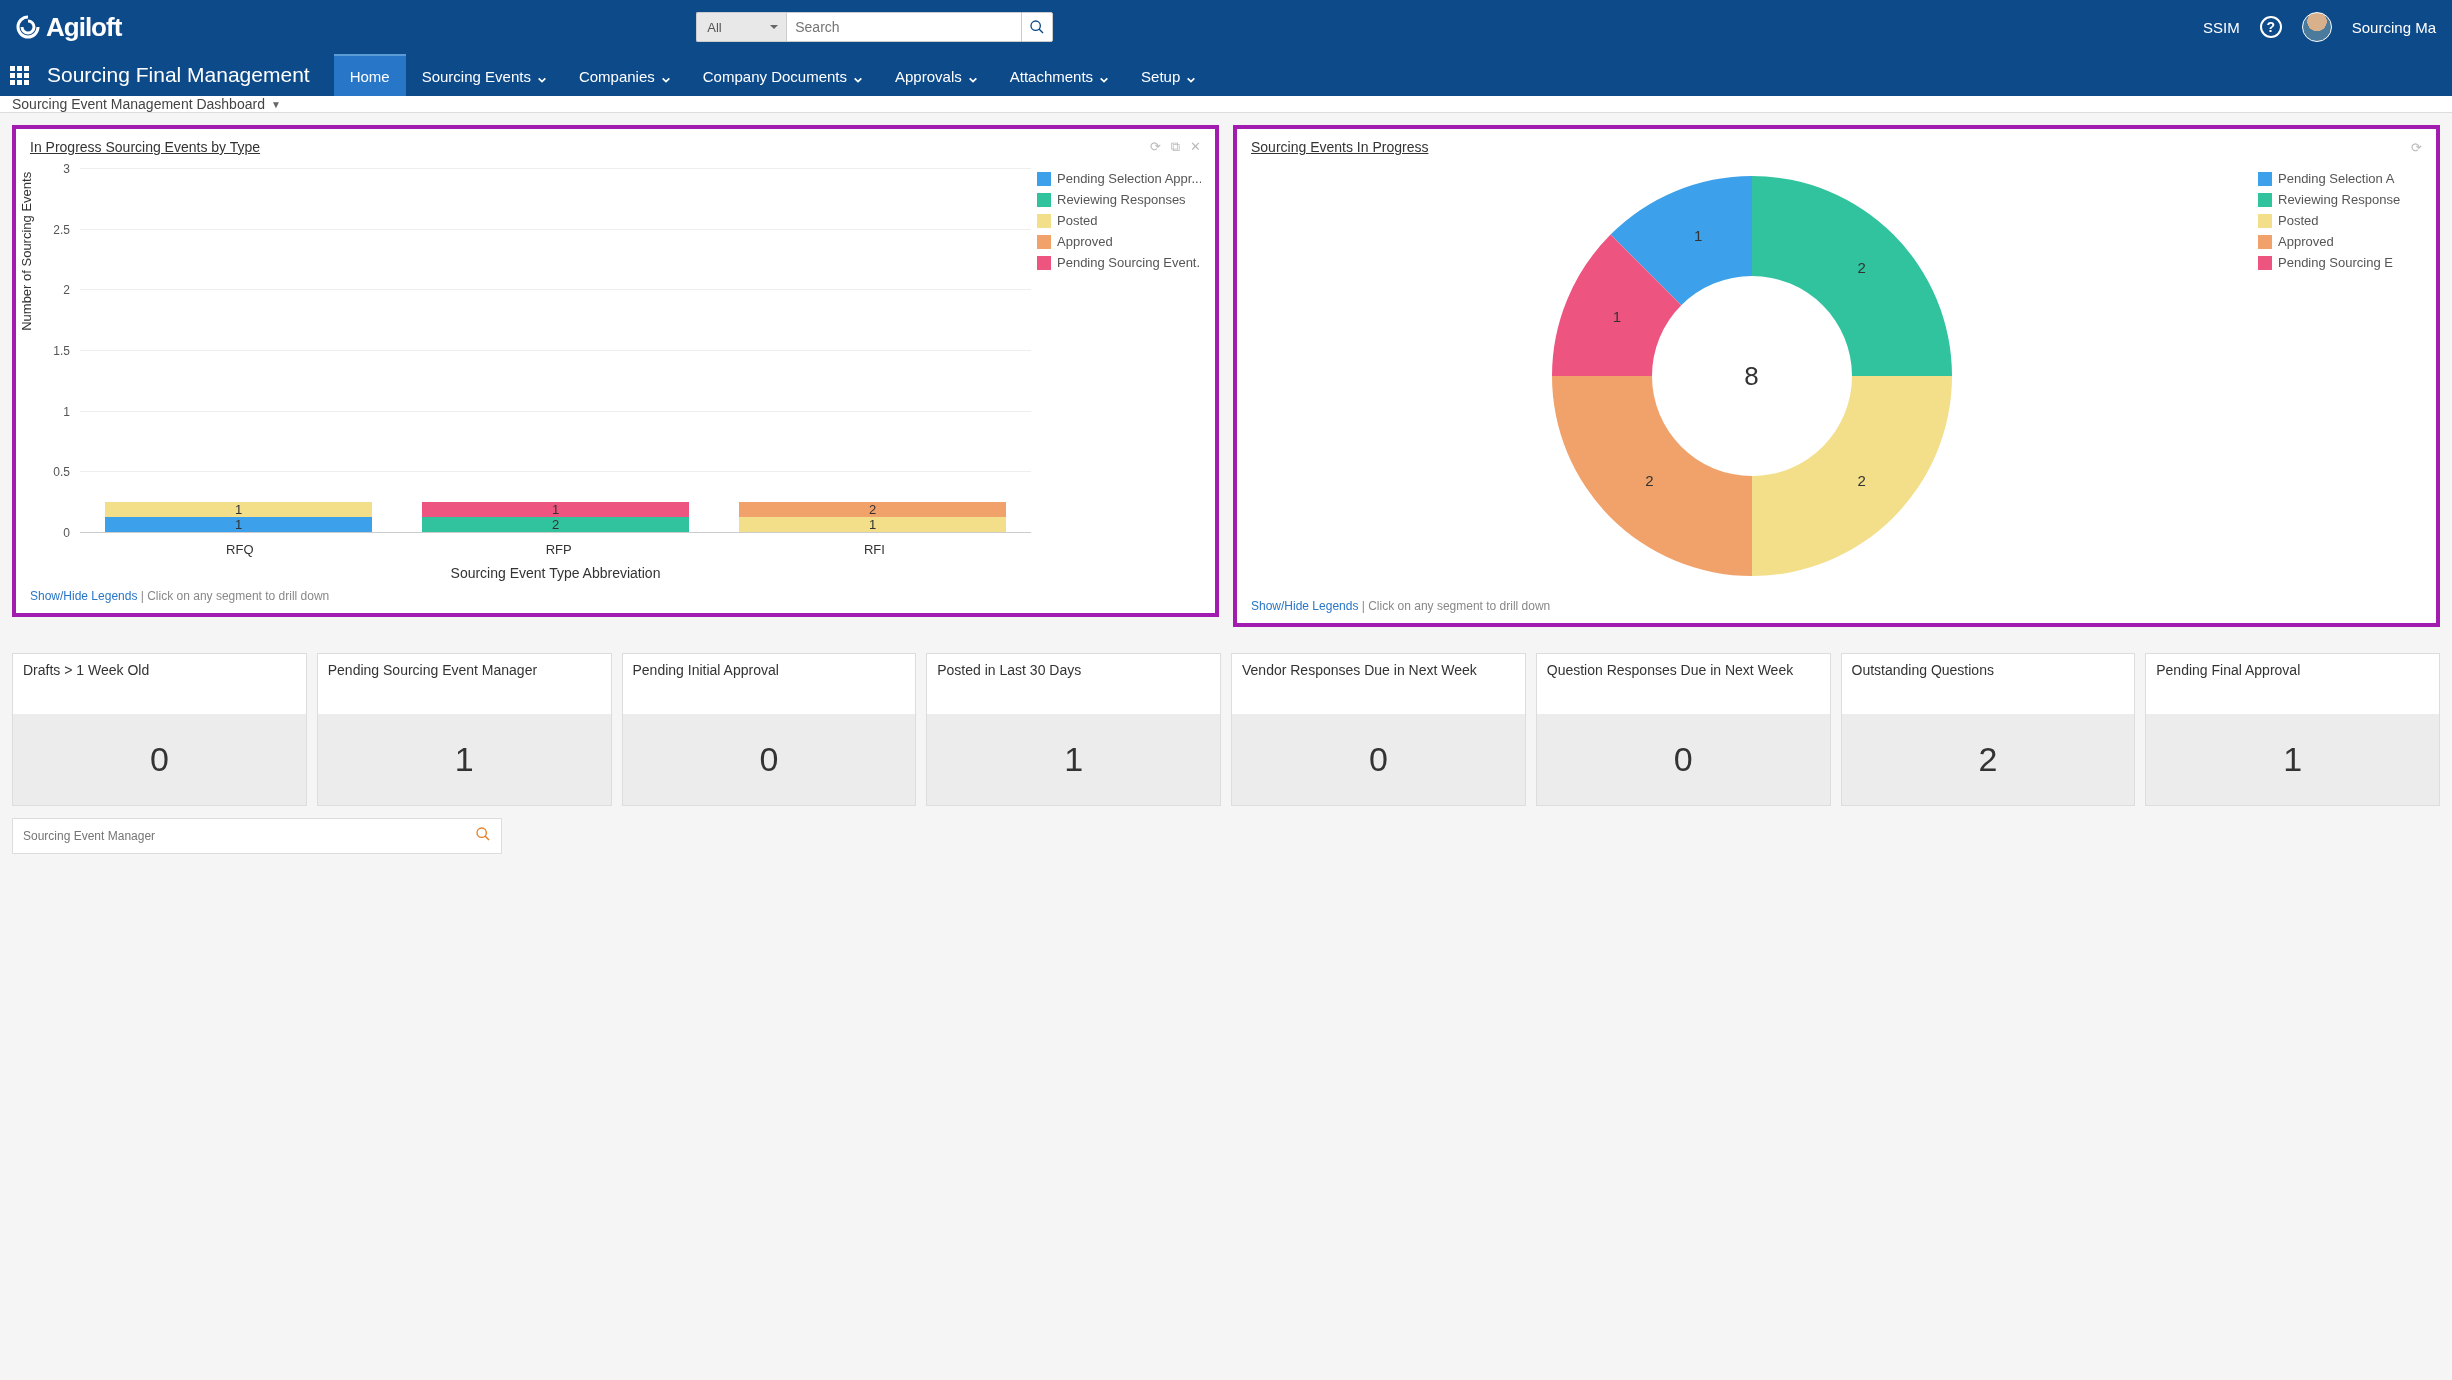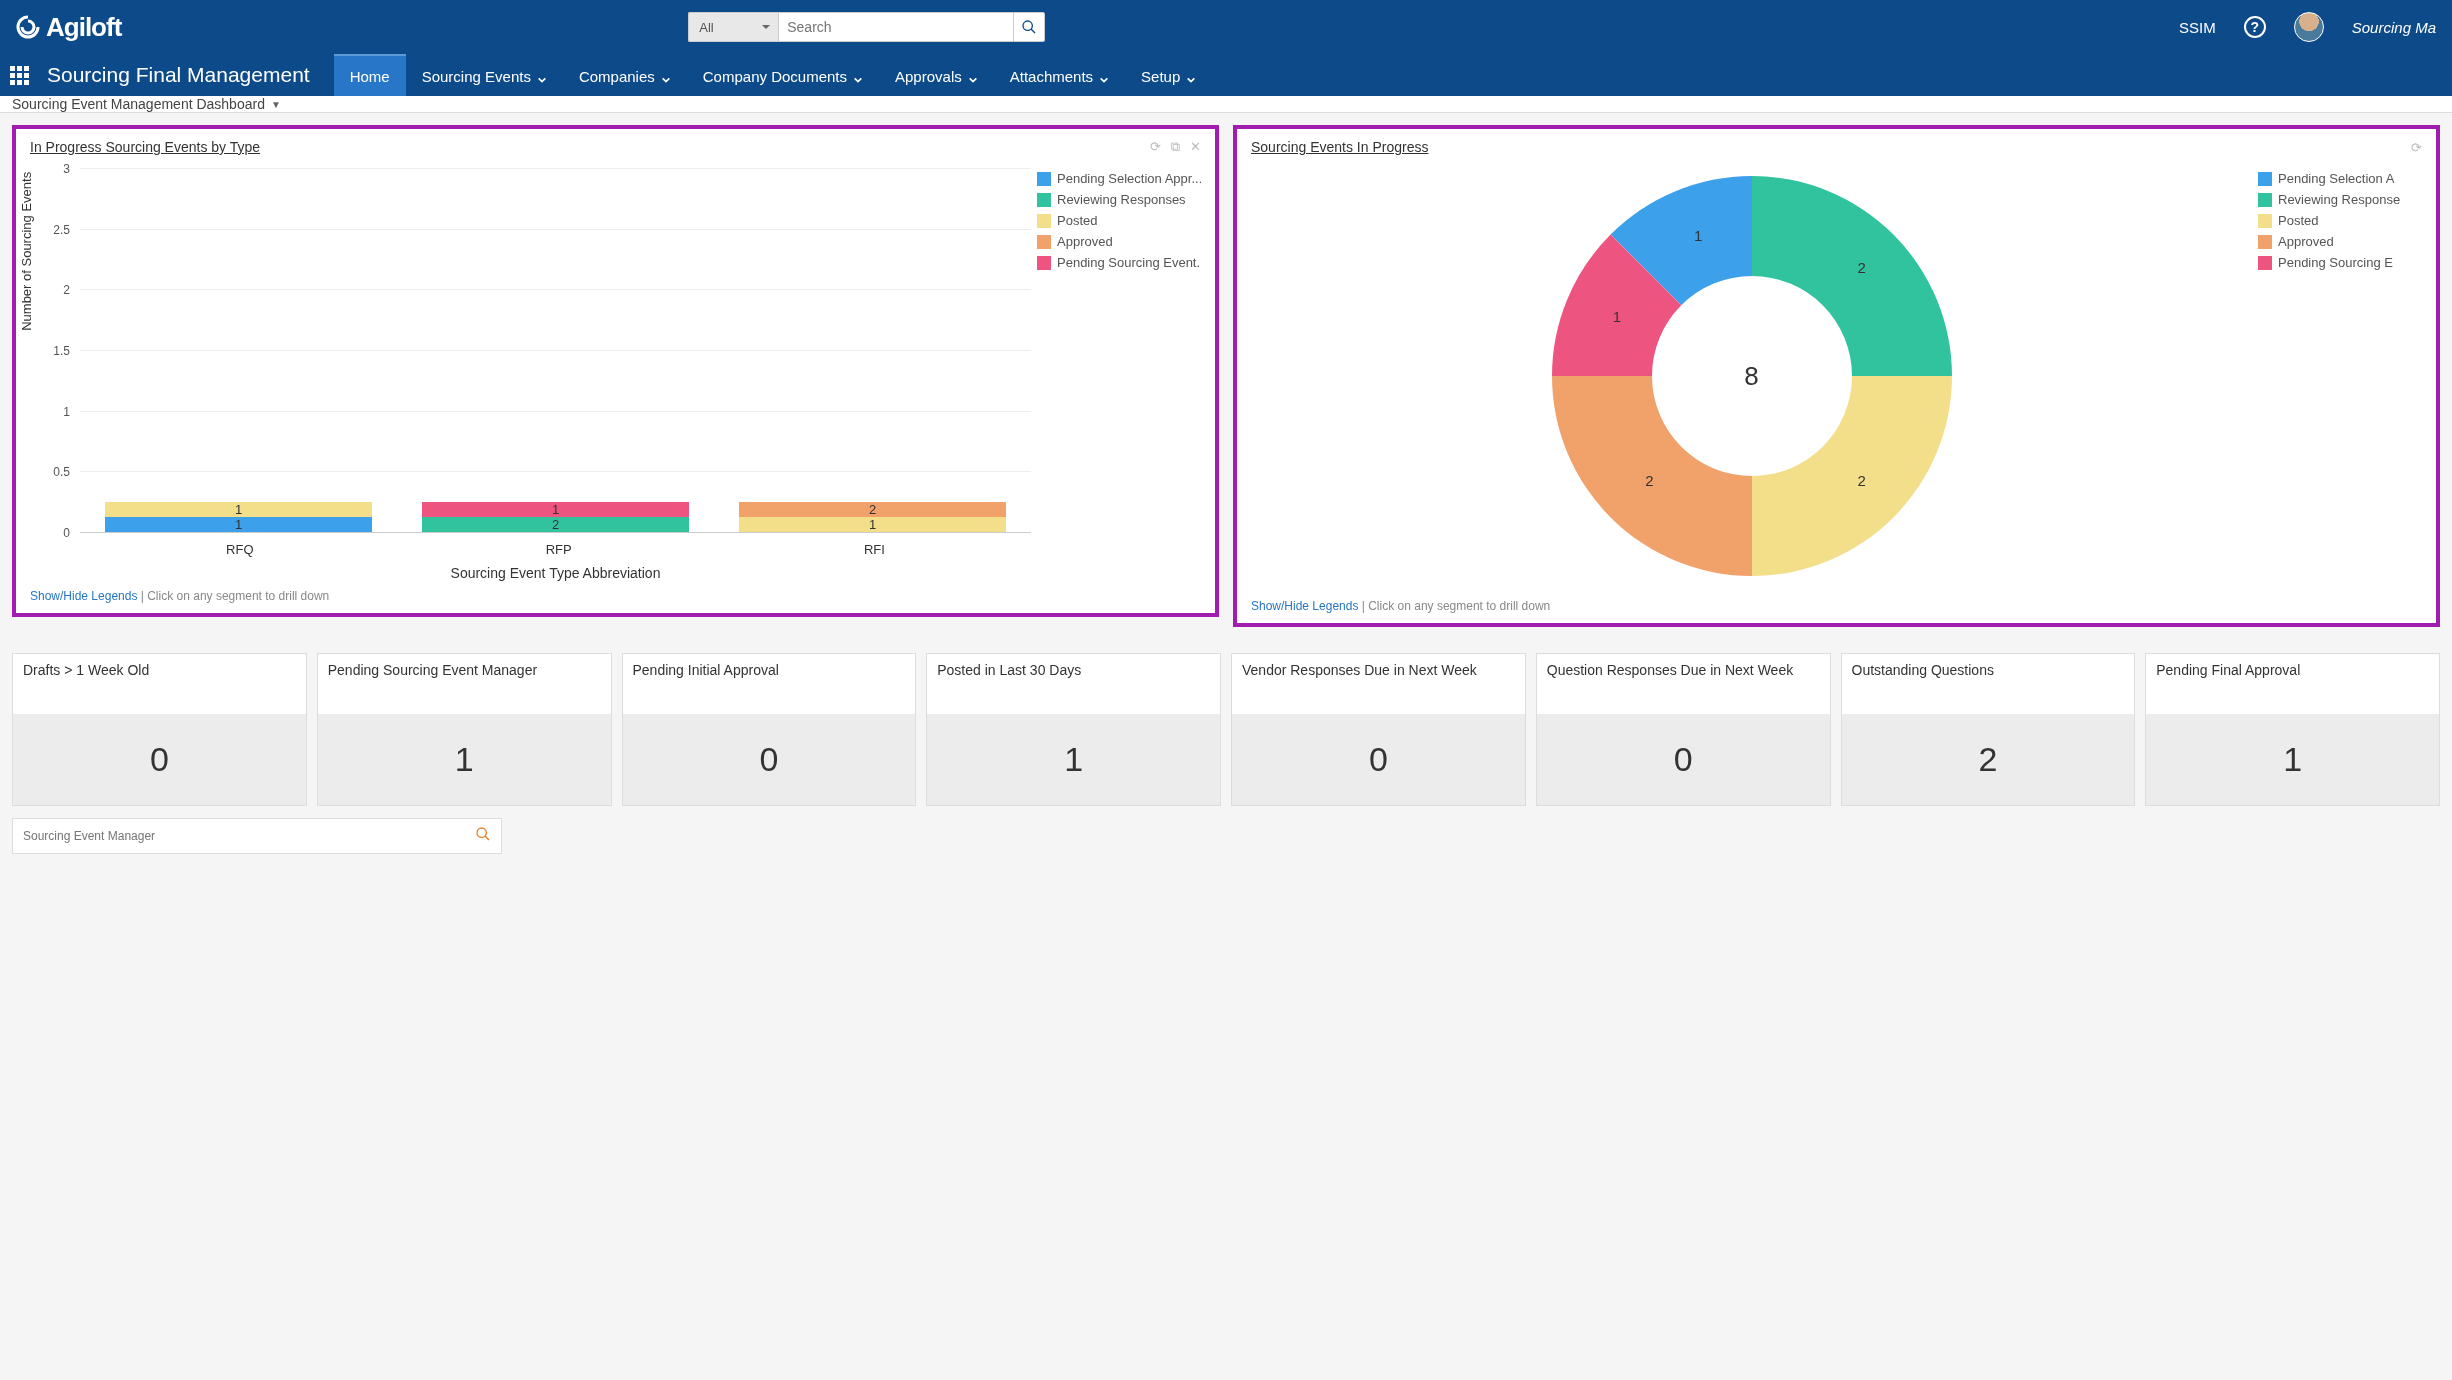--- a/index.html
+++ b/index.html
@@ -8,25 +8,25 @@
 
 .header-top { background: #0d4a8a; color: #fff; display: flex; align-items: center; padding: 0 16px; height: 54px; }
 .logo { font-size: 26px; font-weight: bold; letter-spacing: -1px; display: flex; align-items: center; gap: 6px; }
 .logo-swirl { width: 24px; height: 24px; }
 .search-wrap { margin: 0 auto; display: flex; align-items: center; }
 .search-scope { background: #e8e8e8; border: 1px solid #ccc; border-right: none; height: 30px; padding: 0 22px 0 10px; font-size: 13px; color: #555; border-radius: 2px 0 0 2px; display: flex; align-items: center; position: relative; width: 90px; }
 .search-scope::after { content: ""; position: absolute; right: 8px; top: 50%; margin-top: -2px; border: 4px solid transparent; border-top-color: #666; }
 .search-input { height: 30px; border: 1px solid #ccc; border-right: none; padding: 0 8px; width: 235px; font-size: 14px; }
 .search-btn { height: 30px; width: 32px; border: 1px solid #ccc; background: #fff; display: flex; align-items: center; justify-content: center; border-radius: 0 2px 2px 0; cursor: pointer; }
 .search-btn svg { width: 16px; height: 16px; stroke: #0d4a8a; }
-.header-right { display: flex; align-items: center; gap: 28px; margin-left: auto; }
+.header-right { display: flex; align-items: center; gap: 20px; margin-left: auto; }
 .ssim { font-size: 15px; }
 .help-icon { width: 22px; height: 22px; border: 2px solid #fff; border-radius: 50%; display: flex; align-items: center; justify-content: center; font-size: 14px; font-weight: bold; }
 .avatar { width: 30px; height: 30px; border-radius: 50%; background: radial-gradient(circle at 50% 30%, #d9b08c 0%, #d9b08c 40%, #4a7a9c 41%, #4a7a9c 100%); border: 1px solid #fff; }
-.username { font-size: 15px; font-style: italic; }
+.username { font-size: 15px; }
 
 
 .navbar { background: #0d4a8a; color: #fff; display: flex; align-items: center; height: 42px; padding: 0 10px; }
 .apps-icon { display: grid; grid-template-columns: repeat(3, 5px); grid-gap: 2px; margin-right: 18px; cursor: pointer; }
 .apps-icon span { width: 5px; height: 5px; background: #fff; }
 .app-title { font-size: 21px; font-weight: 400; margin-right: 24px; white-space: nowrap; }
 .nav-items { display: flex; align-items: stretch; height: 100%; }
 .nav-item { display: flex; align-items: center; padding: 0 16px; font-size: 15px; cursor: pointer; gap: 6px; border-top: 2px solid transparent; }
 .nav-item.active { background: #2876c7; border-top-color: #5a9bd5; }
 .nav-item .chev { width: 10px; height: 10px; }

